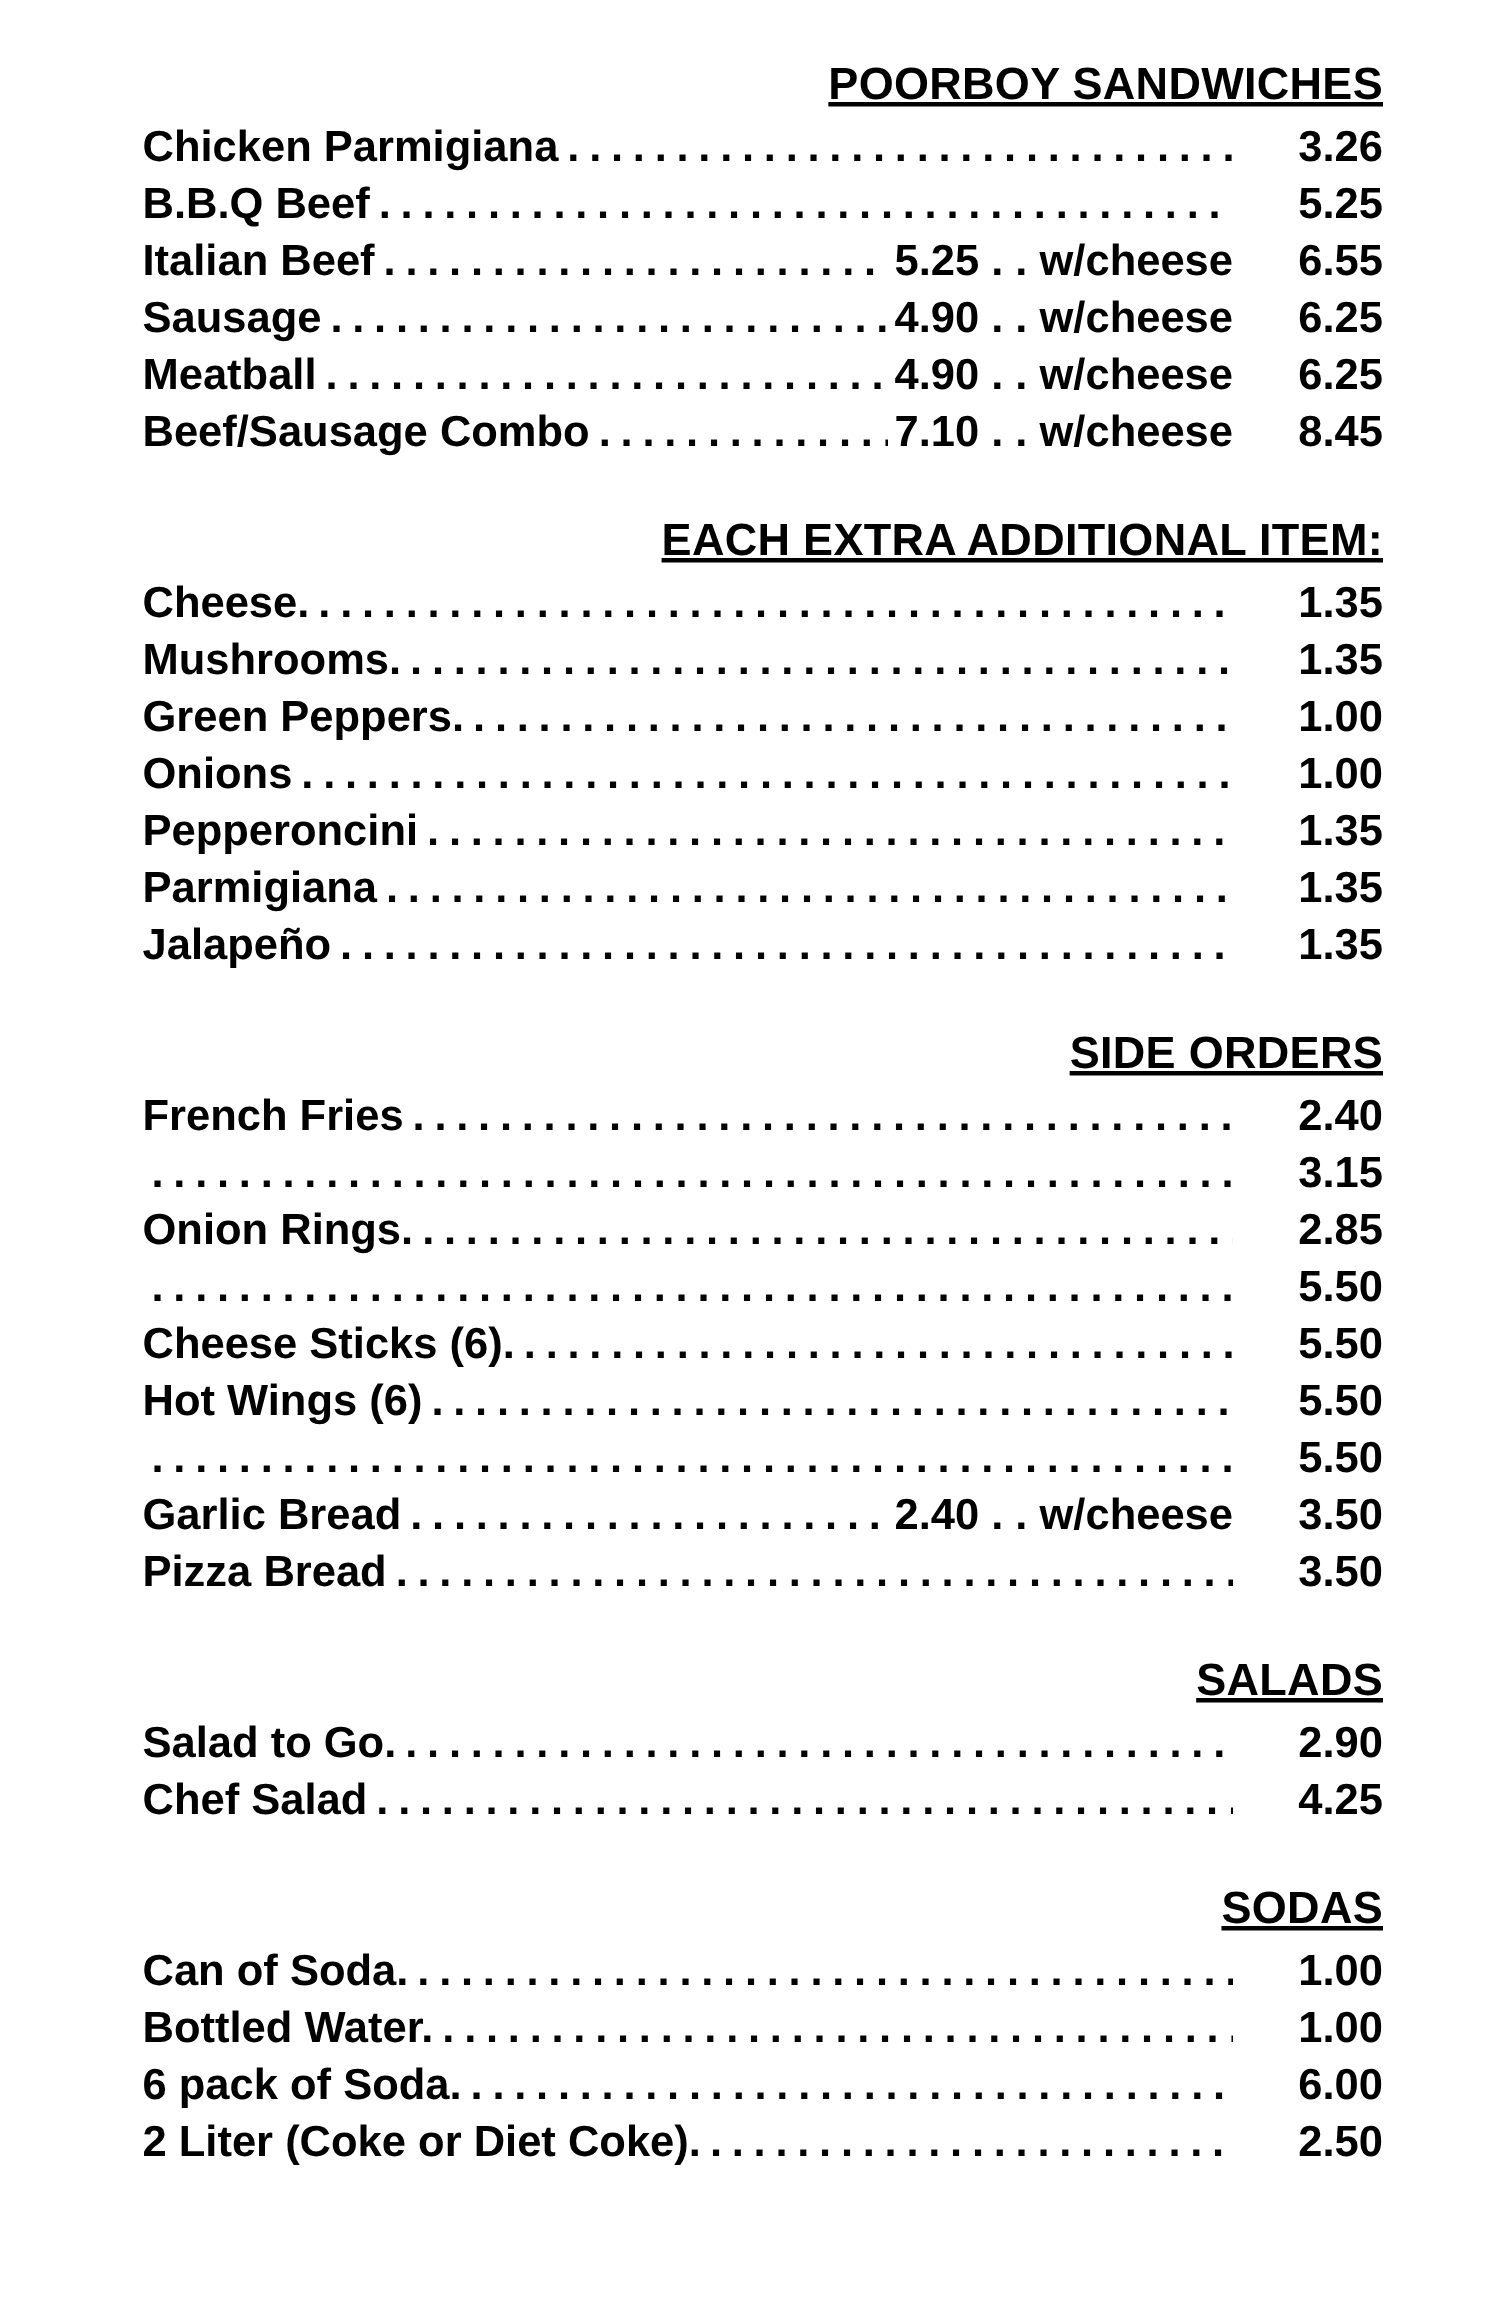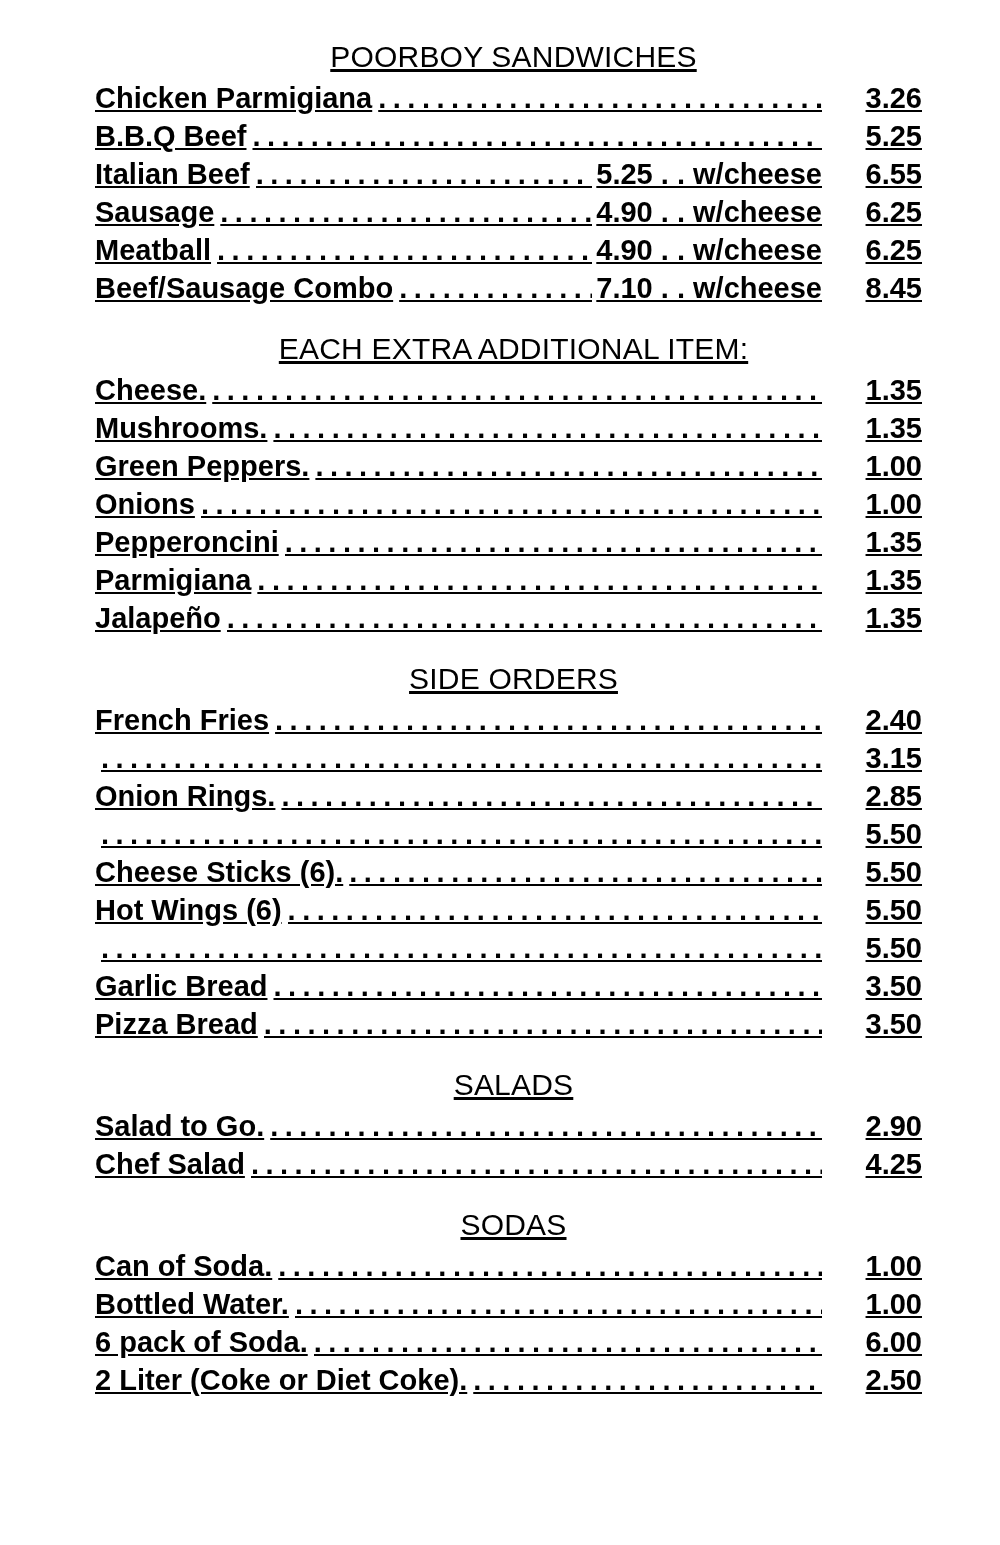--- a/index.html
+++ b/index.html
@@ -18,42 +18,41 @@
     width: 1000px;
     height: 1545px;
     position: relative;
     box-sizing: border-box;
     padding: 40px 78px 0 95px;
   }
   .section {
     margin-bottom: 0;
   }
   .section-title {
-    text-align: center;
+    text-align: right;
     font-size: 30px;
-    font-weight: normal;
+    font-weight: bold;
     text-decoration: underline;
     letter-spacing: 0.2px;
     margin: 0 0 6px 0;
     padding-left: 10px;
   }
   .section + .section .section-title {
-    margin-top: 24px;
+    margin-top: 36px;
   }
   .rows {
     margin: 0;
   }
   .row {
     display: flex;
     align-items: center;
     font-size: 29px;
     font-weight: bold;
     line-height: 1.31;
     white-space: nowrap;
-    text-decoration: underline;
   }
   .name {
     flex: 0 0 auto;
   }
   .leader {
     flex: 1 1 auto;
     overflow: hidden;
     white-space: nowrap;
     letter-spacing: 6.5px;
     font-weight: bold;
@@ -185,20 +184,21 @@
             <span class="leader">........................................................................................................................</span>
             <span class="price">5.50</span>
           </div>
           <div class="row">
             <span class="leader">........................................................................................................................</span>
             <span class="price">5.50</span>
           </div>
           <div class="row">
             <span class="name">Garlic Bread</span>
             <span class="leader">........................................................................................................................</span>
+            <span class="mid">2.40 . . w/cheese</span>
             <span class="price">3.50</span>
           </div>
           <div class="row">
             <span class="name">Pizza Bread</span>
             <span class="leader">........................................................................................................................</span>
             <span class="price">3.50</span>
           </div>
         </div>
       </div>
       <div class="section">

